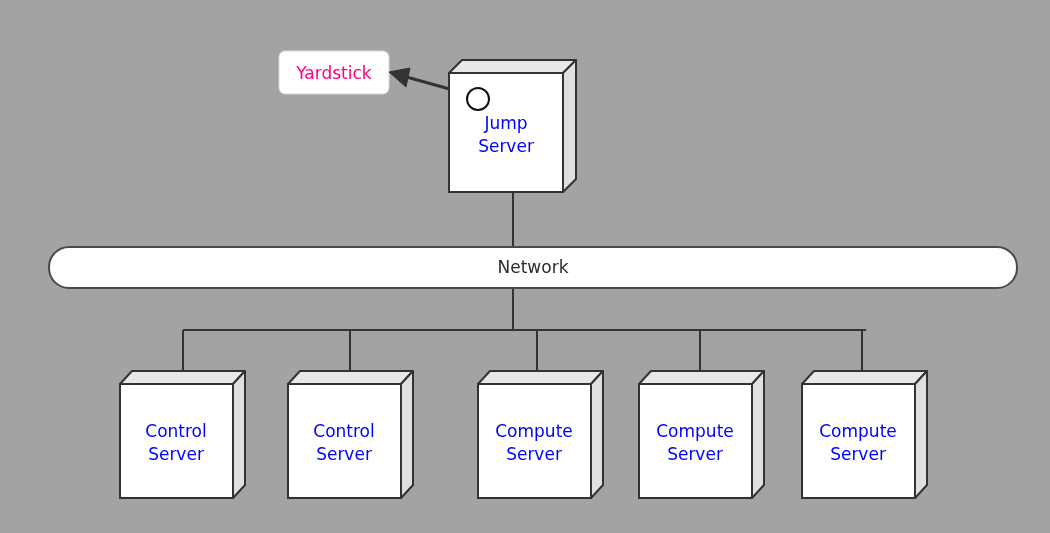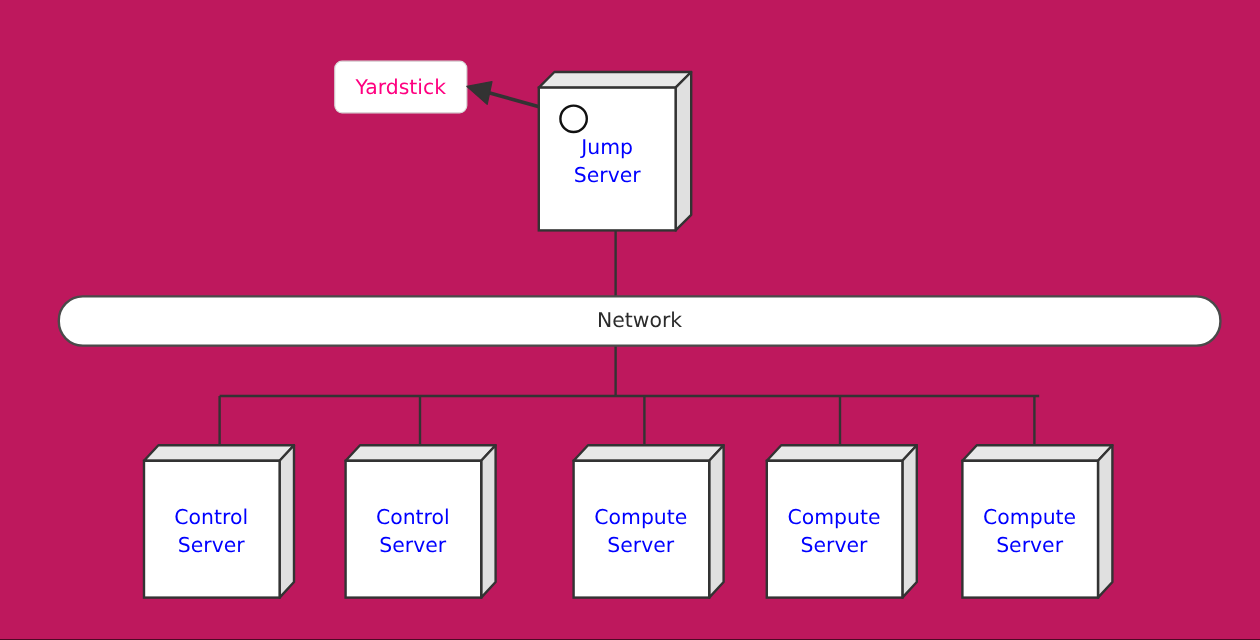--- a/index.html
+++ b/index.html
@@ -8,21 +8,21 @@
     padding: 0;
     background: #000000;
   }
   body {
     font-family: "DejaVu Sans", "Liberation Sans", sans-serif;
   }
   #canvas {
     position: relative;
     width: 1050px;
     height: 533px;
-    background: #be185d;
+    background: #a3a3a3;
     overflow: hidden;
     text-align: right;
   }
   #diagram-svg {
     position: absolute;
     left: 0;
     top: 0;
     width: 1050px;
     height: 533px;
     display: block;

